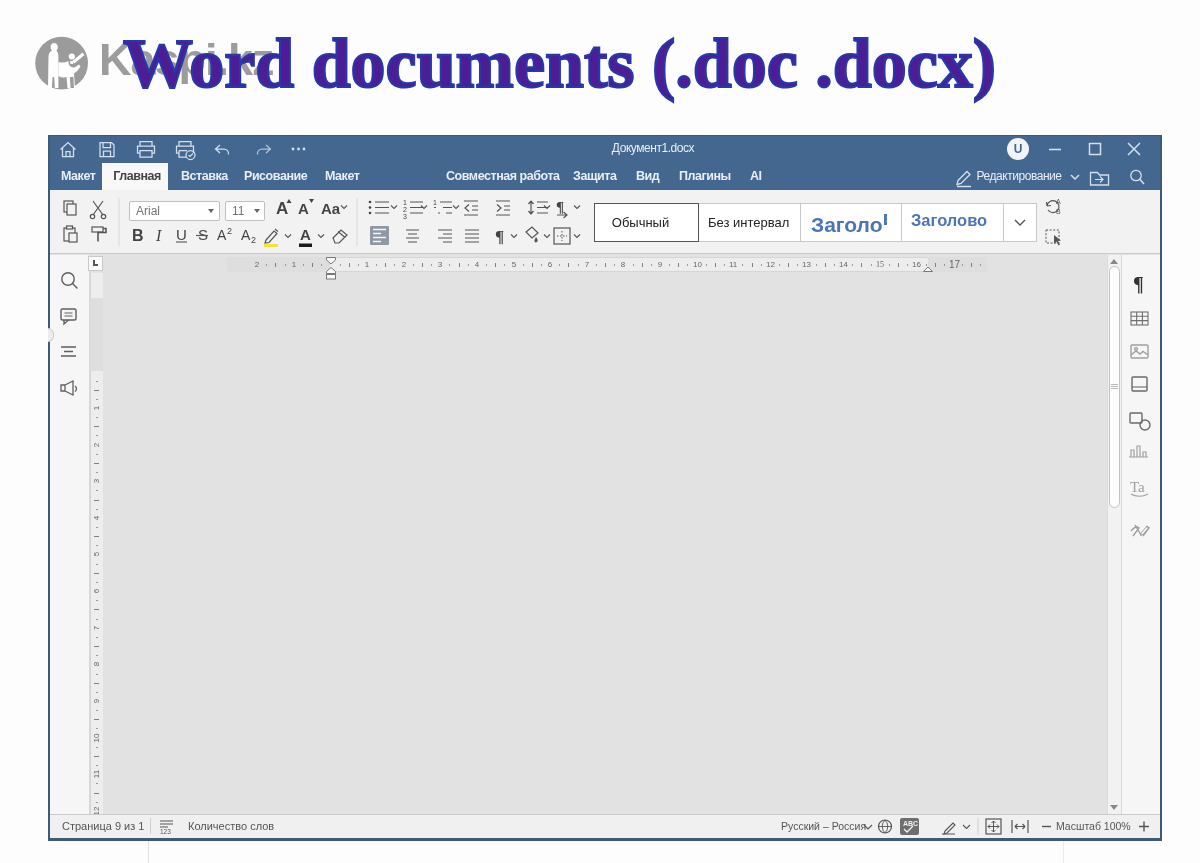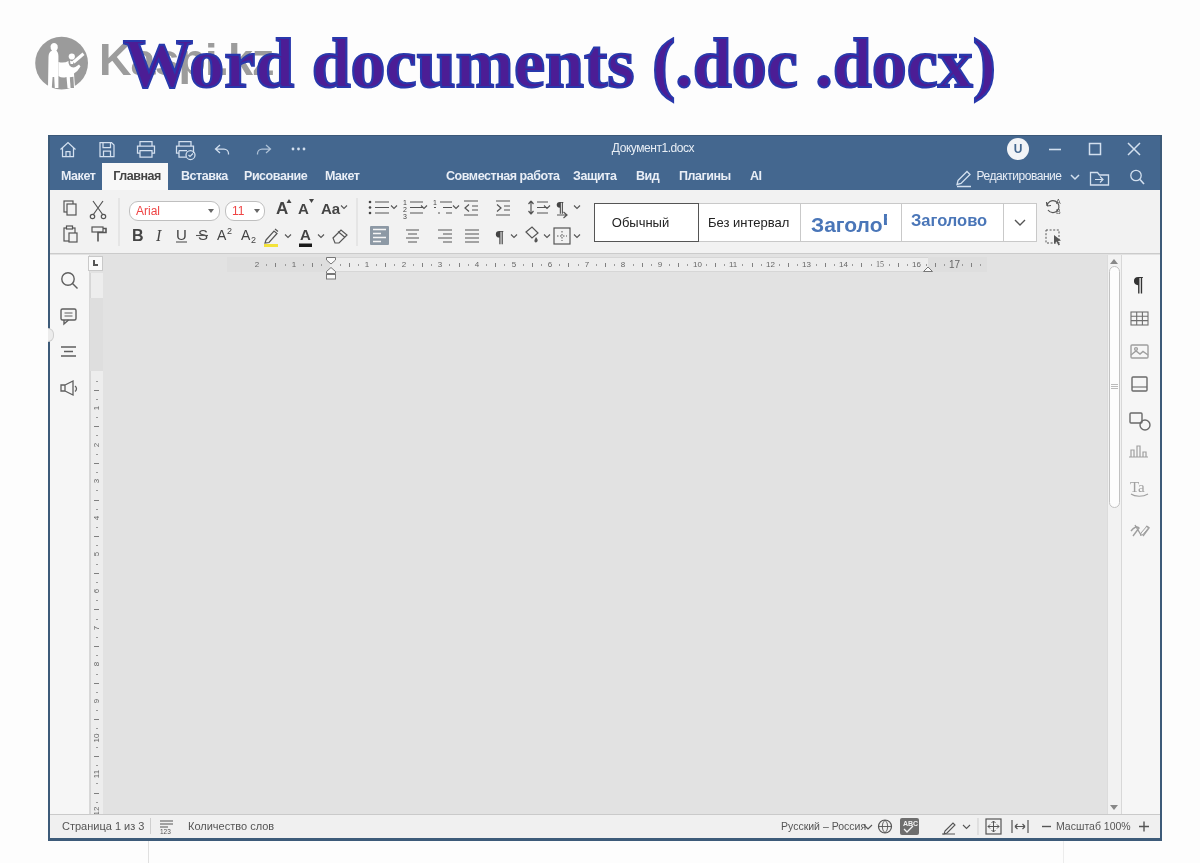--- a/index.html
+++ b/index.html
@@ -4,21 +4,21 @@
 * { margin:0; padding:0; box-sizing:border-box; }
 html,body { width:1200px; height:863px; overflow:hidden; background:#fdfdfd;
   font-family:"Liberation Sans", sans-serif; }
 #title { position:absolute; left:123px; top:24px;
   font-family:"Liberation Serif", serif; font-weight:bold; font-size:70px;
   color:#4c1d95; -webkit-text-stroke:2.1px #2838ac; white-space:nowrap; letter-spacing:0px; z-index:5; }
 #kaspitext { position:absolute; left:99px; top:34px; font-size:45px; font-weight:bold; color:#9c9c9c; letter-spacing:-1px; z-index:4;}
 #logo { position:absolute; left:35px; top:36px; z-index:4; }
 #win { position:absolute; left:48px; top:135px; width:1114px; height:706px; background:#e2e2e2; z-index:3; }
 .tab { position:absolute; top:28px; height:27px; line-height:27px; color:#e9eef6; font-size:12.5px; font-weight:bold; letter-spacing:-0.45px; text-align:center; white-space:nowrap; }
-.cbox { position:absolute; background:#fff; border:1px solid #bfbfbf; border-radius:9px; font-size:12px; color:#ef4444; }
+.cbox { position:absolute; background:#fff; border:1px solid #bfbfbf; border-radius:2px; font-size:12px; color:#737373; }
 .docline { font-weight:bold; color:#4b4b4b; white-space:nowrap; position:absolute; left:50%; transform:translateX(-50%); font-size:50px; line-height:44px; letter-spacing:-2.5px; }
 .sbtxt { position:absolute; top:0; height:23px; line-height:23px; font-size:11px; color:#555; white-space:nowrap; }
 </style></head><body>
 
 <svg id="logo" width="54" height="54" viewBox="0 0 54 54">
  <circle cx="26.6" cy="27.1" r="26.4" fill="#9b9b9b"></circle>
  <path d="M13.5,21 Q13.5,16 17,14.8 L15.8,13 Q14.6,10 16.4,8.2 Q18.6,6.4 21,7.6 Q23.2,9 22.8,11.8 Q22.6,13.4 21.4,14.6 L22.6,16.2 Q23.4,18 23.4,20 L23.4,52 L19.8,52 L19.2,41 L17.6,41 L16.8,52 L13,52 Z" fill="#fff"></path>
  <path d="M23.4,26 L23.4,40 Q27,42.5 31.5,41 L32.5,52 L40,52 L39,37.5 Q43,35 45.5,30.5 L44,28.5 Q41,31 38.5,31.5 Q36,31.5 34.5,29.5 Q33,27.5 33.5,25 Q29,27.5 23.4,26 Z" fill="#fff"></path>
  <circle cx="36.8" cy="20.5" r="3.1" fill="#fff"></circle>
  <path d="M35,24.5 Q36.8,26 39,24.5 L38,28 L35.5,28 Z" fill="#fff"></path>
@@ -411,21 +411,21 @@
 <div style="position:absolute;left:47.5px;top:630px;width:2px;height:1px;background:#9a9a9a;"></div>
 <div style="position:absolute;left:46px;top:658px;width:5px;height:1px;background:#808080;"></div>
 <div style="position:absolute;left:47.5px;top:648px;width:2px;height:1px;background:#9a9a9a;"></div>
 <div style="position:absolute;left:47.5px;top:667px;width:2px;height:1px;background:#9a9a9a;"></div>
 <div style="position:absolute;left:46px;top:694px;width:5px;height:1px;background:#808080;"></div>
 <div style="position:absolute;left:47.5px;top:685px;width:2px;height:1px;background:#9a9a9a;"></div>
 <div style="position:absolute;left:47.5px;top:703px;width:2px;height:1px;background:#9a9a9a;"></div>
 
 
   <div id="statusbar" style="position:absolute;left:2px;bottom:3px;width:1110px;height:24px;background:#f0f0f0;border-top:1px solid #cacaca;"></div>
-  <div class="sbtxt" style="left:14px;top:680px;">Страница 1 из 3</div>
+  <div class="sbtxt" style="left:14px;top:680px;">Страница 9 из 1</div>
 <div style="position:absolute;left:102px;top:683px;width:1px;height:16px;background:#cfcfcf;"></div>
 <svg style="position:absolute;left:110px;top:683px;" width="18" height="17" viewBox="0 0 18 17" stroke="#555" stroke-width="1.1" fill="none">
 <path d="M2,3 h13 M2,6 h13 M2,9 h8"></path>
       <g stroke="none" fill="#555" font-size="6.5" font-family="Liberation Sans">
         <text x="2" y="16">123</text>
       </g>
     </svg>
 <div class="sbtxt" style="left:140px;top:680px;">Количество слов</div>
 <div class="sbtxt" style="left:733px;top:680px;font-size:10.5px;">Русский – Россия</div>
 <svg style="position:absolute;left:812px;top:680px;" width="300px" height="23" viewBox="0 0 300 23" fill="none" stroke="#555" stroke-width="1.2">

